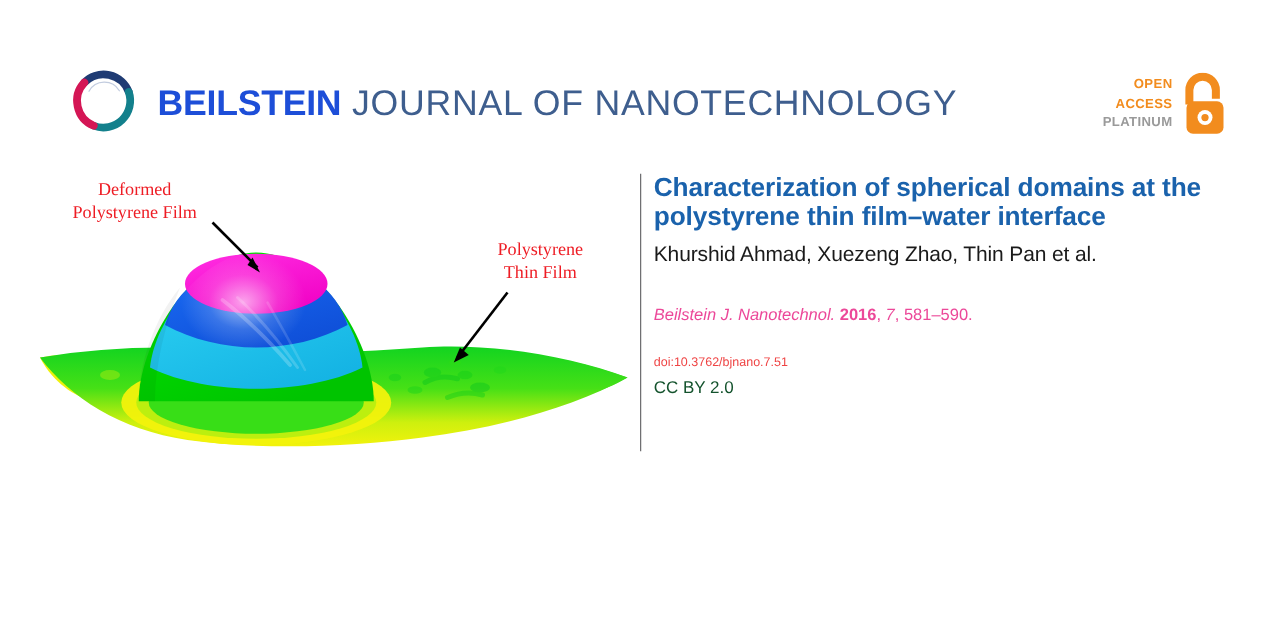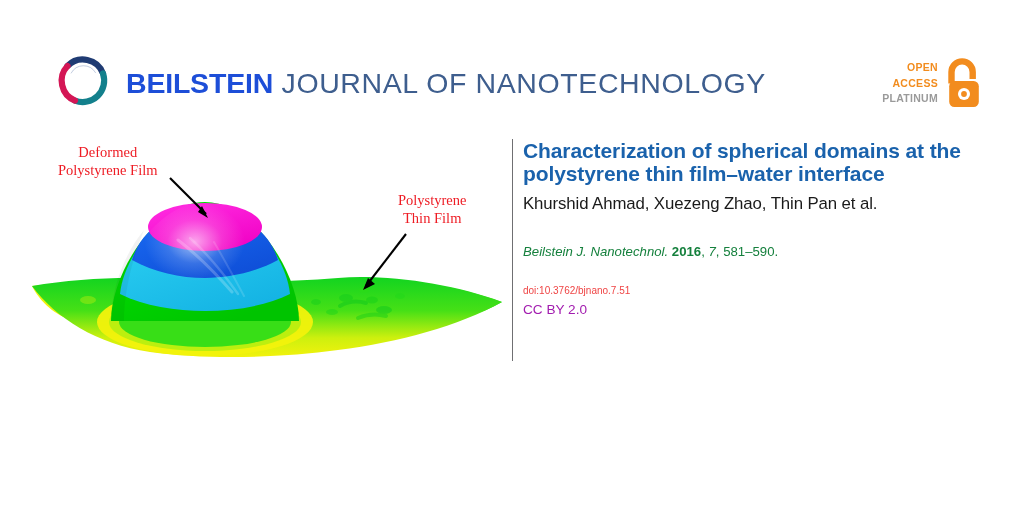--- a/index.html
+++ b/index.html
@@ -115,38 +115,38 @@
   #article-authors {
     margin: 8px 0 0 0;
     color: #1a1a1a;
     font-size: 16.8px;
     font-weight: 400;
     line-height: 21px;
     letter-spacing: -0.1px;
   }
   #citation {
     margin: 29px 0 0 0;
-    color: #15803d;
+    color: #ec4899;
     font-size: 13.2px;
     line-height: 17px;
     font-style: italic;
     letter-spacing: 0px;
   }
   #citation .cite-year { font-style: normal; font-weight: bold; }
   #citation .cite-vol  { font-style: italic; font-weight: normal; }
   #citation .cite-plain{ font-style: normal; font-weight: normal; }
   #doi-line {
     margin: 21px 0 0 0;
     color: #ef4444;
     font-size: 10px;
     line-height: 19px;
   }
   #license-line {
     margin: 0;
-    color: #a21caf;
+    color: #14532d;
     font-size: 13.6px;
     line-height: 19px;
   }
 </style>
 </head>
 <body>
 
 <div id="masthead">
 
   <div id="journal-logo-mark">

